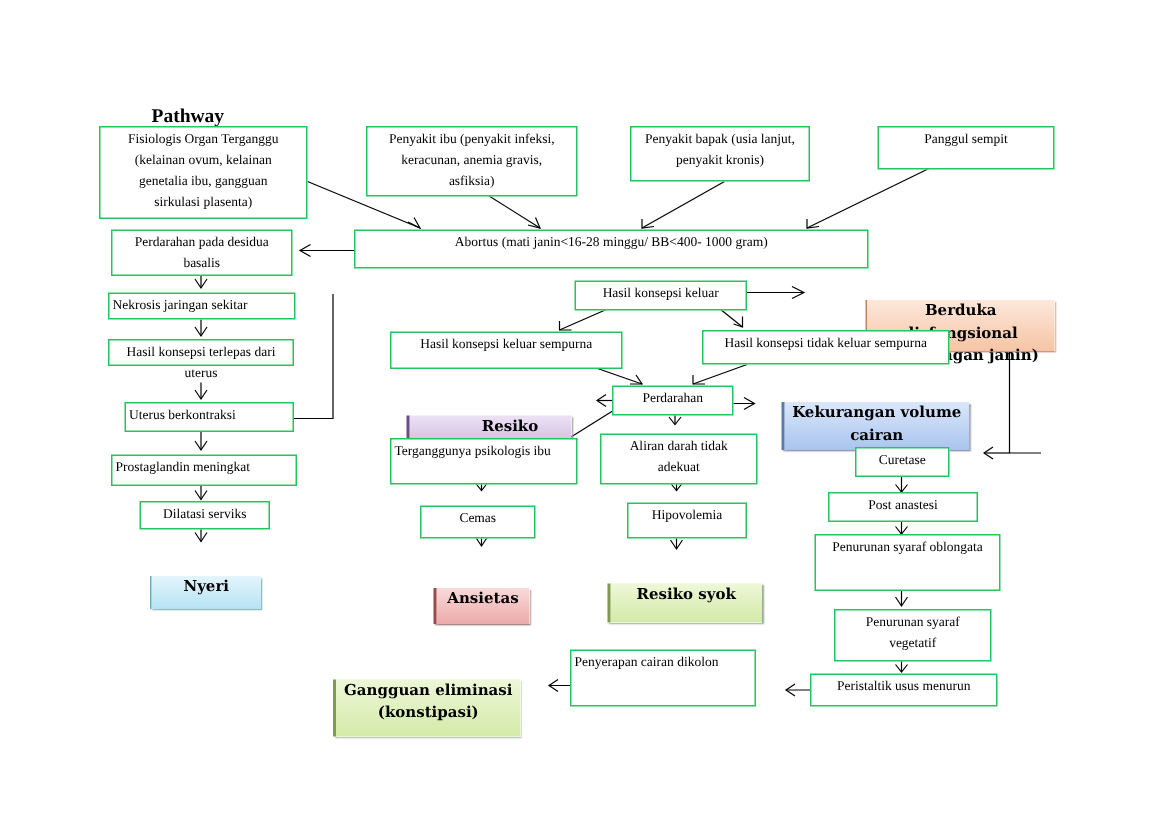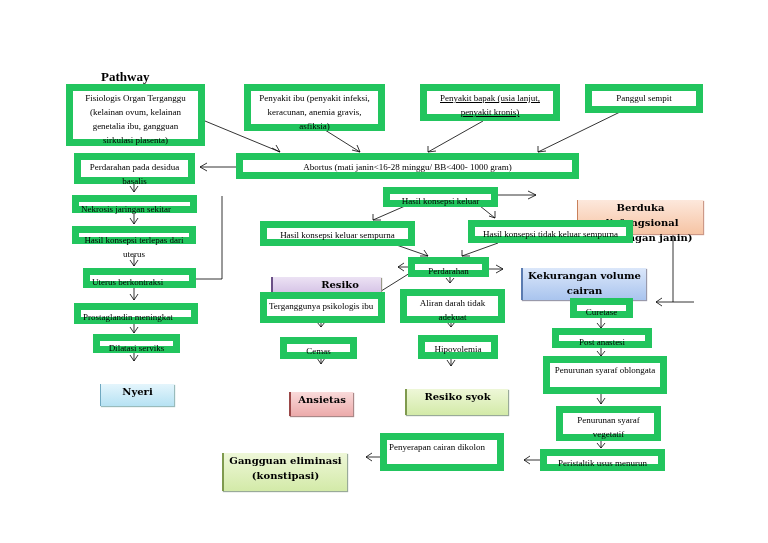--- a/index.html
+++ b/index.html
@@ -1,19 +1,19 @@
 <!DOCTYPE html>
 <html><head>
 <meta charset="utf-8">
 <style>
   html, body { margin: 0; padding: 0; background: #ffffff; }
   body { width: 768px; height: 543px; position: relative; overflow: hidden;
          font-family: "Liberation Serif", "DejaVu Serif", serif; color: #000; }
   .title { position: absolute; left: 66px; top: 69px; font-size: 13px; font-weight: bold; margin-left: 35px; }
-  .box { position: absolute; box-sizing: border-box; border: 7px solid #22c55e; background: #fff;
+  .box { position: absolute; box-sizing: border-box; border: 1px solid #22c55e; background: #fff;
          font-size: 9px; line-height: 14px; text-align: center; padding: 0 2px; white-space: pre-line; }
   .box.left { text-align: left; }
   .dx { font-family: "DejaVu Serif", serif; font-weight: bold; font-size: 10px; line-height: 15px; border: none; margin-top: 20px; }
   .dx.blue   { background: linear-gradient(#e4f5fc, #b6e2f3); border-left: 1px solid #6fa8c0; box-shadow: 1px 1px 1px #9bb; }
   .dx.purple { background: linear-gradient(#ece2f4, #ccb6e0); border-left: 2px solid #6a4f86; box-shadow: 1px 1px 1px #998; padding-left: 28px; }
   .dx.peach  { background: linear-gradient(#fde8dc, #f6c4a4); border-left: 1px solid #c9805a; box-shadow: 1px 1px 1px #c98; }
   .dx.lblue  { background: linear-gradient(#dbe7fa, #a9c4ee); border-left: 2px solid #5a7bb0; box-shadow: 1px 1px 1px #99a; }
   .dx.red    { background: linear-gradient(#f9dada, #ecaaaa); border-left: 2px solid #9a4848; box-shadow: 1px 1px 1px #a88; }
   .dx.green  { background: linear-gradient(#eef7d8, #d3eaa8); border-left: 2px solid #7f9a4e; box-shadow: 1px 1px 1px #9a9; }
   svg.lines { position: absolute; left: 0; top: 0; }
@@ -99,21 +99,21 @@
   </g>
 </svg>
 
 <div class="box" style="left:66px;top:84px;width:139px;height:62px;">Fisiologis Organ Terganggu
 (kelainan ovum, kelainan
 genetalia ibu, gangguan
 sirkulasi plasenta)</div>
 <div class="box" style="left:244px;top:84px;width:141px;height:47px;">Penyakit ibu (penyakit infeksi,
 keracunan, anemia gravis,
 asfiksia)</div>
-<div class="box" style="left:420px;top:84px;width:140px;height:37px;text-decoration:underline;">Penyakit bapak (usia lanjut,
+<div class="box" style="left:420px;top:84px;width:120px;height:37px;">Penyakit bapak (usia lanjut,
 penyakit kronis)</div>
 <div class="box" style="left:585px;top:84px;width:118px;height:29px;">Panggul sempit</div>
 
 <div class="box" style="left:236px;top:153px;width:343px;height:26px;">Abortus (mati janin&lt;16-28 minggu/ BB&lt;400- 1000 gram)</div>
 
 <div class="box" style="left:74px;top:153px;width:121px;height:31px;">Perdarahan pada desidua
 basalis</div>
 <div class="box left" style="left:72px;top:195px;width:125px;height:18px;">Nekrosis jaringan sekitar</div>
 <div class="box" style="left:72px;top:226px;width:124px;height:18px;">Hasil konsepsi terlepas dari
 uterus</div>

